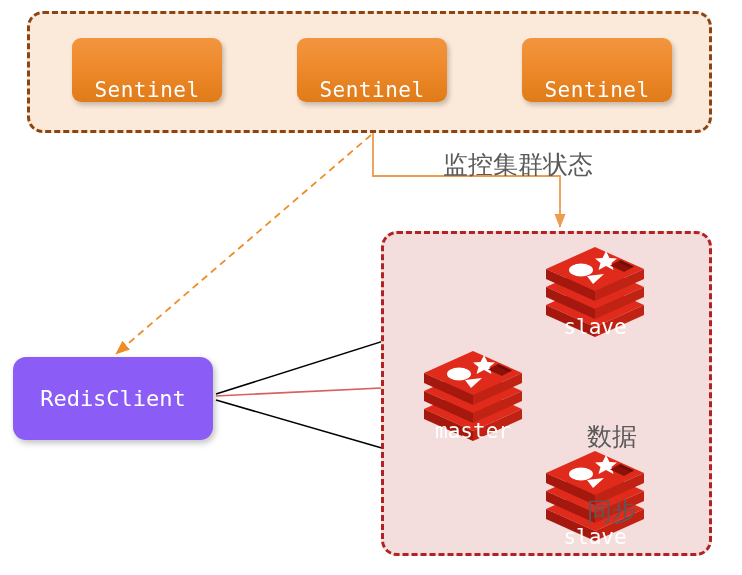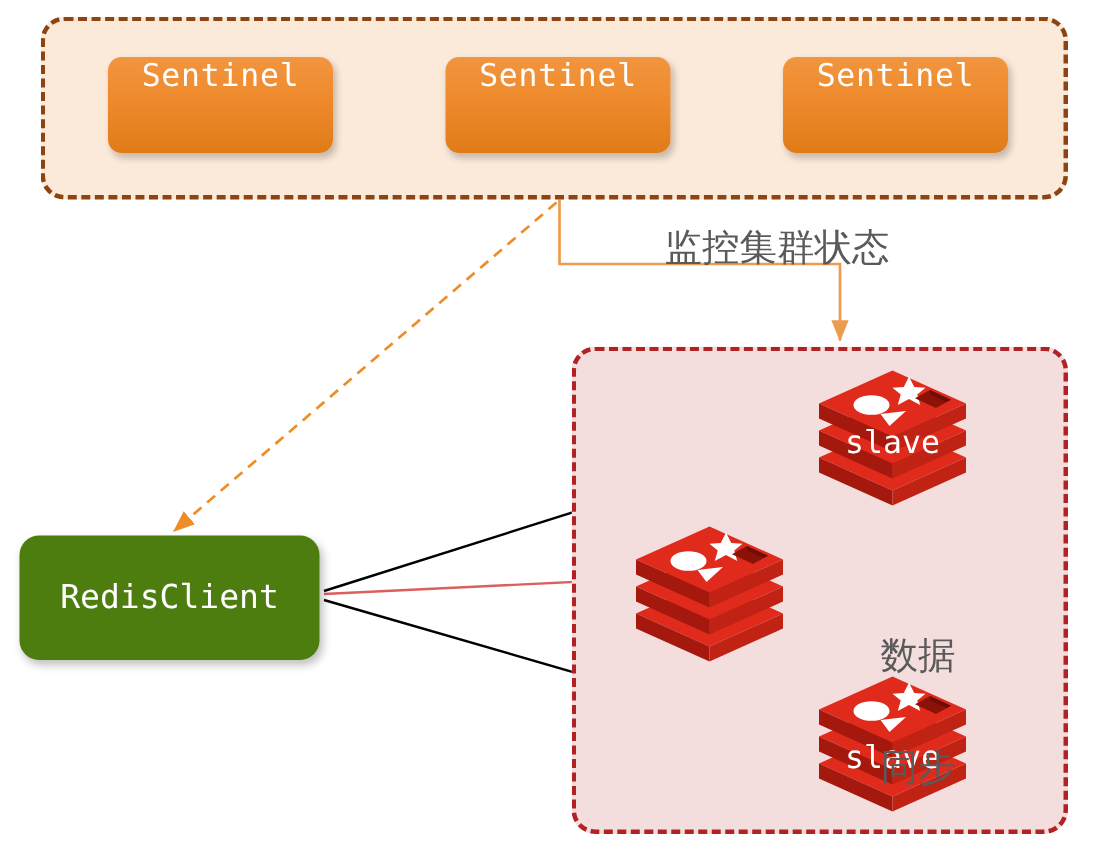--- a/index.html
+++ b/index.html
@@ -31,21 +31,21 @@
   }
   
   .sentinel-box {
     position: absolute;
     width: 150px;
     height: 64px;
     border-radius: 9px;
     background: linear-gradient(to bottom, #f2953f 0%, #ee8a2c 45%, #e07b18 100%);
     box-shadow: 2px 3px 5px rgba(0,0,0,0.22);
     display: flex;
-    align-items: flex-start;
+    align-items: flex-end;
     justify-content: center;
   }
   .sentinel-box .lbl {
     color: #ffffff;
     font-family: "DejaVu Sans Mono", "Liberation Mono", monospace;
     font-size: 21px;
     letter-spacing: 0.5px;
   }
   #sentinel-1 { left: 72px;  top: 38px; }
   #sentinel-2 { left: 297px; top: 38px; }
@@ -65,21 +65,21 @@
   }
 
   
   #redis-client {
     position: absolute;
     left: 13px;
     top: 357px;
     width: 200px;
     height: 83px;
     border-radius: 13px;
-    background: #4d7c0f;
+    background: #8b5cf6;
     box-shadow: 2px 3px 6px rgba(0,0,0,0.25);
     display: flex;
     align-items: center;
     justify-content: center;
   }
   #redis-client .lbl {
     color: #ffffff;
     font-family: "DejaVu Sans Mono", "Liberation Mono", monospace;
     font-size: 22px;
   }
@@ -92,20 +92,21 @@
   }
   .redis-node .node-label {
     position: absolute;
     left: 0;
     width: 110px;
     text-align: center;
     color: #ffffff;
     font-family: "DejaVu Sans Mono", "Liberation Mono", monospace;
     font-size: 21px;
     pointer-events: none;
+    margin-top: 32px;
   }
   #node-slave-top   { left: 540px; top: 243px; }
   #node-master      { left: 418px; top: 347px; }
   #node-slave-bot   { left: 540px; top: 447px; }
   #node-slave-top .node-label { top: 40px; }
   #node-master    .node-label { top: 40px; }
   #node-slave-bot .node-label { top: 46px; }
 
   
   .anno {
@@ -221,20 +222,21 @@
         <path d="M6,26 L55,4 L104,26 L55,48 Z" fill="#e02b1c"></path>
         <path d="M6,26 L6,36 L55,58 L55,48 Z" fill="#a4180e"></path>
         <path d="M104,26 L104,36 L55,58 L55,48 Z" fill="#c02214"></path>
         <ellipse cx="41" cy="27" rx="12" ry="6.5" fill="#ffffff"></ellipse>
         <path d="M66,8 L69.5,15 L77,15.5 L71.5,20 L73.5,27 L66,23 L58.5,27 L60.5,20 L55,15.5 L62.5,15 Z" fill="#ffffff"></path>
         <path d="M47,33 L64,31 L53,41 Z" fill="#ffffff"></path>
         <path d="M80,17 L94,23.5 L84,29 L70,22.5 Z" fill="#8c1208"></path>
         <path d="M80,17 L94,23.5 L91,25 L80,20 Z" fill="#6e0d05"></path>
       </g>
     </svg>
+    <span class="node-label">master</span>
   </div>
 
   <div class="redis-node" id="node-slave-bot">
     <svg width="110" height="100" viewBox="0 0 110 100">
       <g>
         <path d="M6,62 L55,40 L104,62 L55,84 Z" fill="#e02b1c"></path>
         <path d="M6,62 L6,72 L55,94 L55,84 Z" fill="#a4180e"></path>
         <path d="M104,62 L104,72 L55,94 L55,84 Z" fill="#c02214"></path>
         <path d="M6,44 L55,22 L104,44 L55,66 Z" fill="#e02b1c"></path>
         <path d="M6,44 L6,54 L55,76 L55,66 Z" fill="#a4180e"></path>

